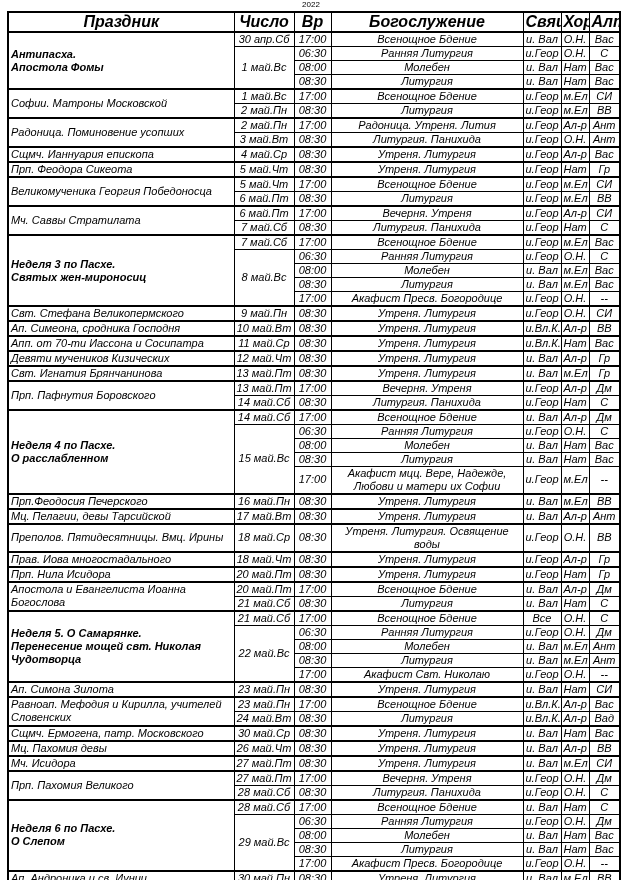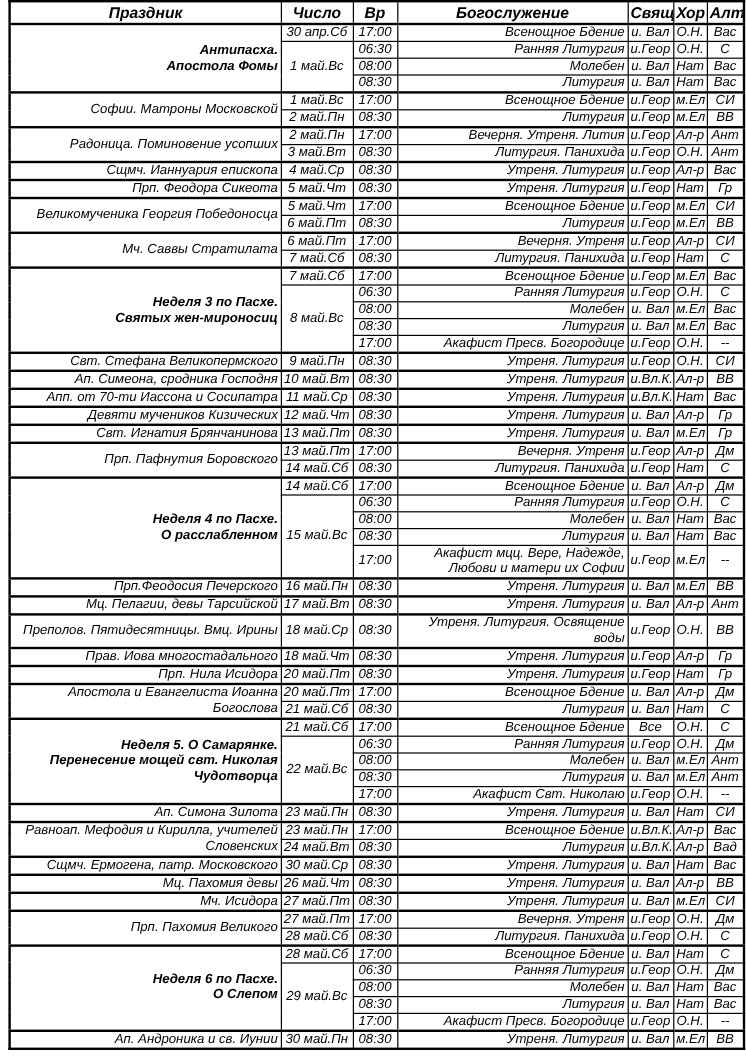--- a/index.html
+++ b/index.html
@@ -2,34 +2,35 @@
 <html><head>
 <meta charset="utf-8">
 <style>
   html,body{margin:0;padding:0;background:#fff;}
   body{width:622px;height:880px;font-family:"Liberation Sans",sans-serif;color:#000;}
   .year{ text-align:center;font-size:8px;line-height:10px;height:11px;font-style:normal;color:#000;}
   table.schedule{border-collapse:collapse;table-layout:fixed;width:612px;margin-left:7px;
     border:2px solid #000;}
   .schedule th,.schedule td{border:1px solid #000;font-style:italic;overflow:hidden;
     padding:0 2px;vertical-align:middle;}
-  .schedule thead th{font-weight:bold;font-size:13px;height:17px;border-bottom:2px solid #000;
+  .schedule thead th{font-weight:bold;font-size:16px;height:17px;border-bottom:2px solid #000;
     text-align:center;}
   .schedule td{font-size:11px;line-height:1.18;height:13px;}
   tr.block-start td{border-top:2px solid #000;}
-  td.holiday{text-align:right;white-space:pre-line;}
+  td.holiday{text-align:left;white-space:pre-line;}
   td.holiday.bold{font-weight:bold;}
   td.date,td.time,td.priest,td.choir,td.altar{text-align:center;}
-  td.service{text-align:right;margin-left:16px;}
+  td.service{text-align:center;margin-left:16px;}
   .nowrap{white-space:nowrap;}
 </style>
 </head>
 <body>
 
 <div>
+  <div class="year">2022</div>
   <table class="schedule">
     <colgroup>
       <col style="width:226px">
         <col style="width:60px">
         <col style="width:37px">
       <col style="width:192px">
         <col style="width:38px">
         <col style="width:28px">
         <col style="width:31px">
     </colgroup>
@@ -91,21 +92,21 @@
           <td class="time nowrap">08:30</td>
           <td class="service">Литургия</td>
           <td class="priest nowrap">и.Геор</td>
           <td class="choir nowrap">м.Ел</td>
           <td class="altar nowrap">ВВ</td>
         </tr>
         <tr class="block-start">
           <td class="holiday" rowspan="2">Радоница. Поминовение усопших</td>
           <td class="date nowrap">2 май.Пн</td>
           <td class="time nowrap">17:00</td>
-          <td class="service">Вечерня. Утреня. Лития</td>
+          <td class="service">Радоница. Утреня. Лития</td>
           <td class="priest nowrap">и.Геор</td>
           <td class="choir nowrap">Ал-р</td>
           <td class="altar nowrap">Ант</td>
         </tr>
         <tr>
           <td class="date nowrap">3 май.Вт</td>
           <td class="time nowrap">08:30</td>
           <td class="service">Литургия. Панихида</td>
           <td class="priest nowrap">и.Геор</td>
           <td class="choir nowrap">О.Н.</td>

